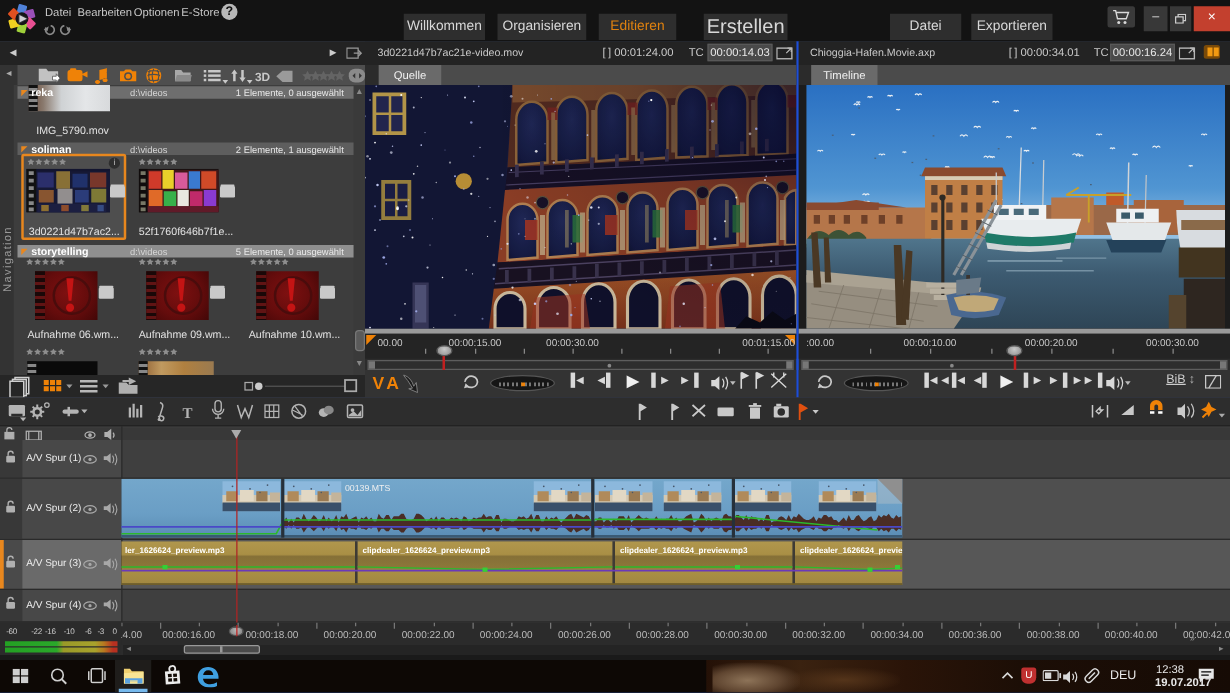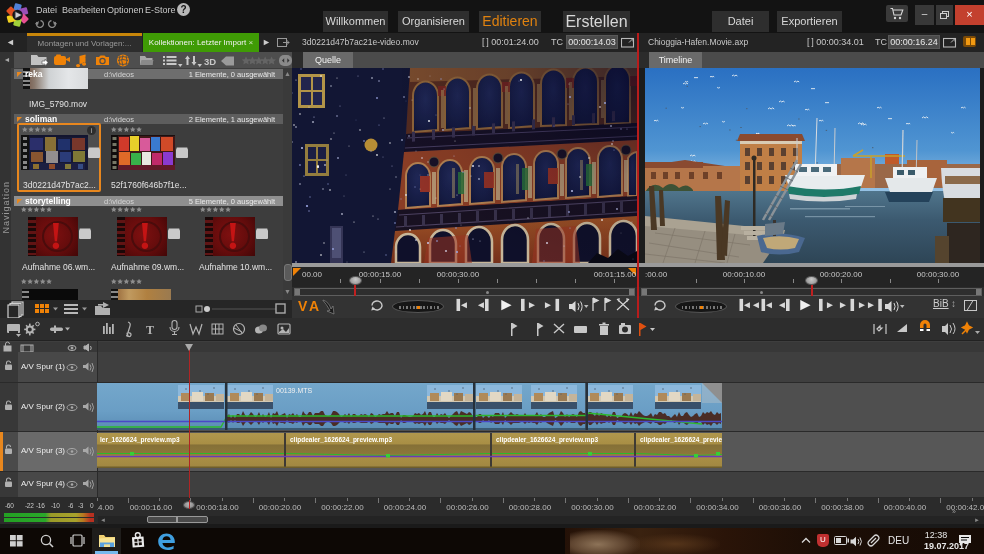--- a/index.html
+++ b/index.html
@@ -1,17 +1,17 @@
 <!DOCTYPE html>
 <html><head><meta charset="utf-8">
 <style>
 *{margin:0;padding:0;box-sizing:border-box;}
 html,body{width:984px;height:554px;overflow:hidden;background:#1a1a1a;font-family:"Liberation Sans",sans-serif;}
 .abs{position:absolute;}
-#stage{position:relative;width:984px;height:392px;background:#b91c1c;border-radius:29px;}
+#stage{position:relative;width:984px;height:392px;background:#1d4ed8;border-radius:29px;}
 .txt{color:#cfcfcf;font-size:11px;white-space:nowrap;}
 .ghead{height:10px;}
 .tri{width:0;height:0;border-left:5px solid #e8871e;border-bottom:5px solid transparent;}
 .gname{color:#fff;font-size:8.5px;font-weight:bold;line-height:10px;white-space:nowrap;}
 .gpath{color:#d5d5d5;font-size:7.5px;line-height:9px;white-space:nowrap;}
 .gcount{color:#e8e8e8;font-size:7.5px;line-height:9px;text-align:right;white-space:nowrap;}
 .fname{color:#e2e2e2;font-size:8.5px;white-space:nowrap;}
 .foldic{width:12px;height:9px;background:#c9c9c9;border-radius:1px;box-shadow:0 -2px 0 -0.5px #c9c9c9;}
 .strip{width:7px;background:#111 repeating-linear-gradient(180deg,#111 0 2.5px,#888 2.5px 4.5px);}
 .warn{width:50px;height:39px;background:radial-gradient(circle at 50% 45%,#7e1010 0%,#640c0c 55%,#420707 100%);}
@@ -64,21 +64,21 @@
 <div class="abs" style="left:177px;top:3px;width:13px;height:13px;border-radius:7px;background:#b8b8b8;color:#111;font-size:10px;font-weight:bold;text-align:center;line-height:13px;">?</div>
 <svg class="abs" style="left:34px;top:20px" width="24" height="10" viewBox="0 0 24 10">
   <path d="M3,2 a3.5,3.5 0 1 0 3.5,-1.5" fill="none" stroke="#8a8a8a" stroke-width="1.3"></path>
       <polygon points="1,3.5 5,1 4,5" fill="#8a8a8a"></polygon>
   <path d="M21,2 a3.5,3.5 0 1 1 -3.5,-1.5" fill="none" stroke="#8a8a8a" stroke-width="1.3"></path>
       <polygon points="23,3.5 19,1 20,5" fill="#8a8a8a"></polygon>
 </svg>
 
 <div class="abs" style="left:323px;top:11px;width:65px;height:21px;background:#2e2e2e;color:#d8d8d8;font-size:11px;text-align:center;line-height:21px;">Willkommen</div>
 <div class="abs" style="left:398px;top:11px;width:71px;height:21px;background:#2e2e2e;color:#d8d8d8;font-size:11px;text-align:center;line-height:21px;">Organisieren</div>
-<div class="abs" style="left:479px;top:11px;width:62px;height:21px;background:#2e2e2e;color:#e0820f;font-size:14px;text-align:center;line-height:21px;">Editieren</div>
+<div class="abs" style="left:479px;top:11px;width:62px;height:21px;background:#2e2e2e;color:#e0820f;font-size:11px;text-align:center;line-height:21px;">Editieren</div>
 <div class="abs" style="left:563px;top:11px;width:67px;height:21px;background:#2e2e2e;color:#d8d8d8;font-size:16px;text-align:center;line-height:21px;">Erstellen</div>
 <div class="abs" style="left:712px;top:11px;width:57px;height:21px;background:#2e2e2e;color:#d8d8d8;font-size:11px;text-align:center;line-height:21px;">Datei</div>
 <div class="abs" style="left:777px;top:11px;width:65px;height:21px;background:#2e2e2e;color:#d8d8d8;font-size:11px;text-align:center;line-height:21px;">Exportieren</div>
 
 <div class="abs" style="left:886px;top:5px;width:22px;height:17px;background:#3a3a3a;border-radius:2px;"></div>
 <svg class="abs" style="left:890px;top:8px" width="14" height="12" viewBox="0 0 14 12">
   <path d="M0.5,0.5 h2 l1.5,6.5 h7 l1.8,-5 h-9.5" fill="none" stroke="#d8d8d8" stroke-width="1.1"></path>
   <circle cx="5" cy="10" r="1.2" fill="#d8d8d8"></circle>
       <circle cx="10" cy="10" r="1.2" fill="#d8d8d8"></circle>
 </svg>
@@ -87,22 +87,20 @@
 <svg class="abs" style="left:940px;top:11px" width="9" height="8">
       <rect x="2.5" y="0.5" width="6" height="5" fill="none" stroke="#ccc"></rect>
       <rect x="0.5" y="2.5" width="6" height="5" fill="#383838" stroke="#ccc"></rect>
     </svg>
 <div class="abs" style="left:955px;top:5px;width:29px;height:20px;background:#c3402e;color:#fff;font-size:11px;text-align:center;line-height:19px;">×</div>
 
 <div class="abs" id="leftpanel" style="left:0;top:33px;width:292px;height:285px;background:#3d3d3d;"></div>
 
 <div class="abs" style="left:0;top:33px;width:292px;height:19px;background:#232323;"></div>
 <div class="abs" style="left:6px;top:37px;width:10px;height:10px;color:#ccc;font-size:9px;line-height:10px;">◄</div>
-<div class="abs" style="left:27px;top:33px;width:115px;height:19px;background:#2d2d2d;border-top:3px solid #c8860a;color:#9a9a9a;font-size:8px;text-align:center;line-height:16px;">Montagen und Vorlagen:...</div>
-<div class="abs" style="left:143px;top:33px;width:116px;height:19px;background:#3f9b05;color:#f2f2f2;font-size:8px;text-align:center;line-height:19px;">Kollektionen: Letzter Import <span style="color:#cde4bc">×</span></div>
 <div class="abs" style="left:262px;top:37px;width:10px;height:10px;color:#ccc;font-size:9px;line-height:10px;">►</div>
 <svg class="abs" style="left:277px;top:37px" width="14" height="11" viewBox="0 0 14 11">
       <rect x="0.5" y="1.5" width="9" height="8" fill="none" stroke="#999"></rect>
       <path d="M6,5.5 h6 m-2.5,-2.5 l2.5,2.5 -2.5,2.5" stroke="#999" fill="none"></path>
     </svg>
 
 <div class="abs" style="left:0;top:52px;width:292px;height:16px;background:#4e4e4e;"></div>
 <div class="abs" style="left:0;top:52px;width:14px;height:16px;background:#333;color:#aaa;font-size:7px;line-height:16px;text-align:center;">◄</div>
 <svg class="abs" style="left:0;top:52px" width="292" height="16" viewBox="0 0 292 16">
   <g fill="#c2c2c2">

